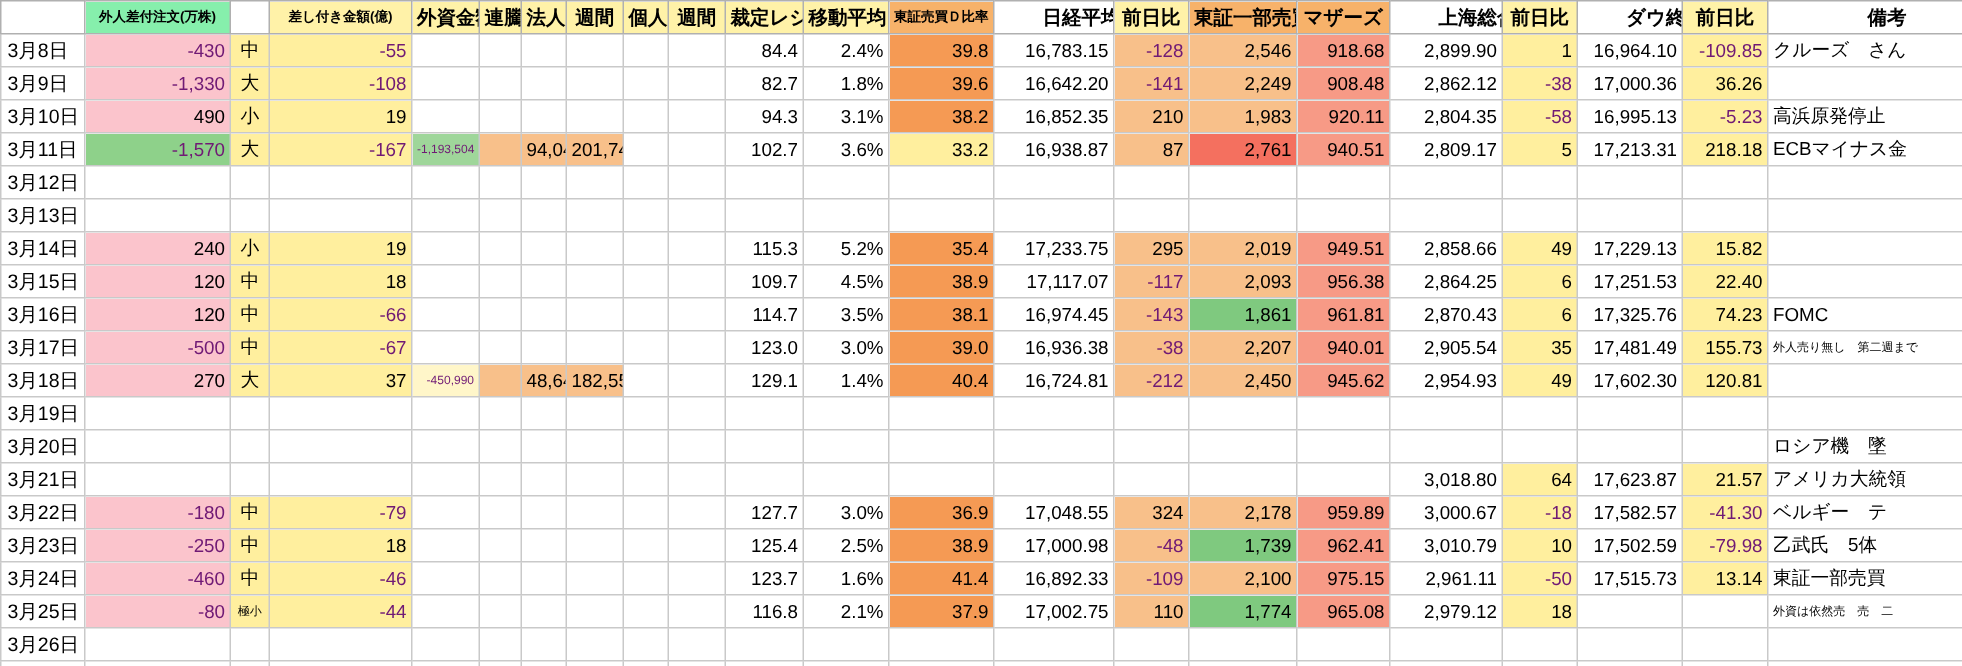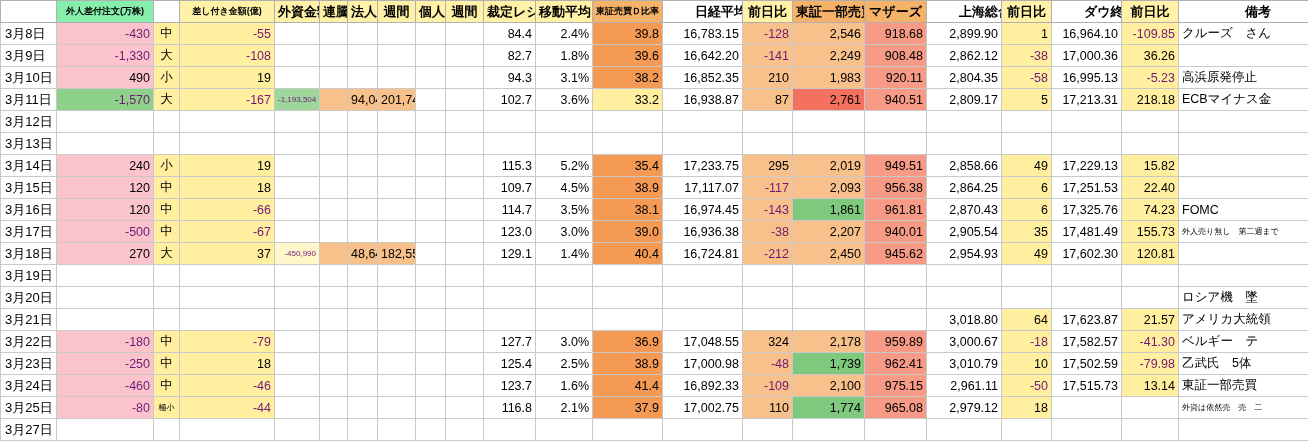--- a/index.html
+++ b/index.html
@@ -513,20 +513,44 @@
           <td class="lorange num">110</td>
           <td class="gsoft num">1,774</td>
           <td class="salmon num">965.08</td>
           <td class="white num">2,979.12</td>
           <td class="yellow num">18</td>
           <td class="white num"></td>
           <td class="white num"></td>
           <td class="white lft xsmall">外資は依然売　売　二</td>
         </tr>
         <tr>
+          <td class="date white">3月26日</td>
+          <td class="white"></td>
+          <td class="white"></td>
+          <td class="white"></td>
+          <td class="white"></td>
+          <td class="white"></td>
+          <td class="white"></td>
+          <td class="white"></td>
+          <td class="white"></td>
+          <td class="white"></td>
+          <td class="white"></td>
+          <td class="white"></td>
+          <td class="white"></td>
+          <td class="white"></td>
+          <td class="white"></td>
+          <td class="white"></td>
+          <td class="white"></td>
+          <td class="white"></td>
+          <td class="white"></td>
+          <td class="white"></td>
+          <td class="white"></td>
+          <td class="white lft"></td>
+        </tr>
+        <tr>
           <td class="date white">3月27日</td>
           <td class="white"></td>
           <td class="white"></td>
           <td class="white"></td>
           <td class="white"></td>
           <td class="white"></td>
           <td class="white"></td>
           <td class="white"></td>
           <td class="white"></td>
           <td class="white"></td>

